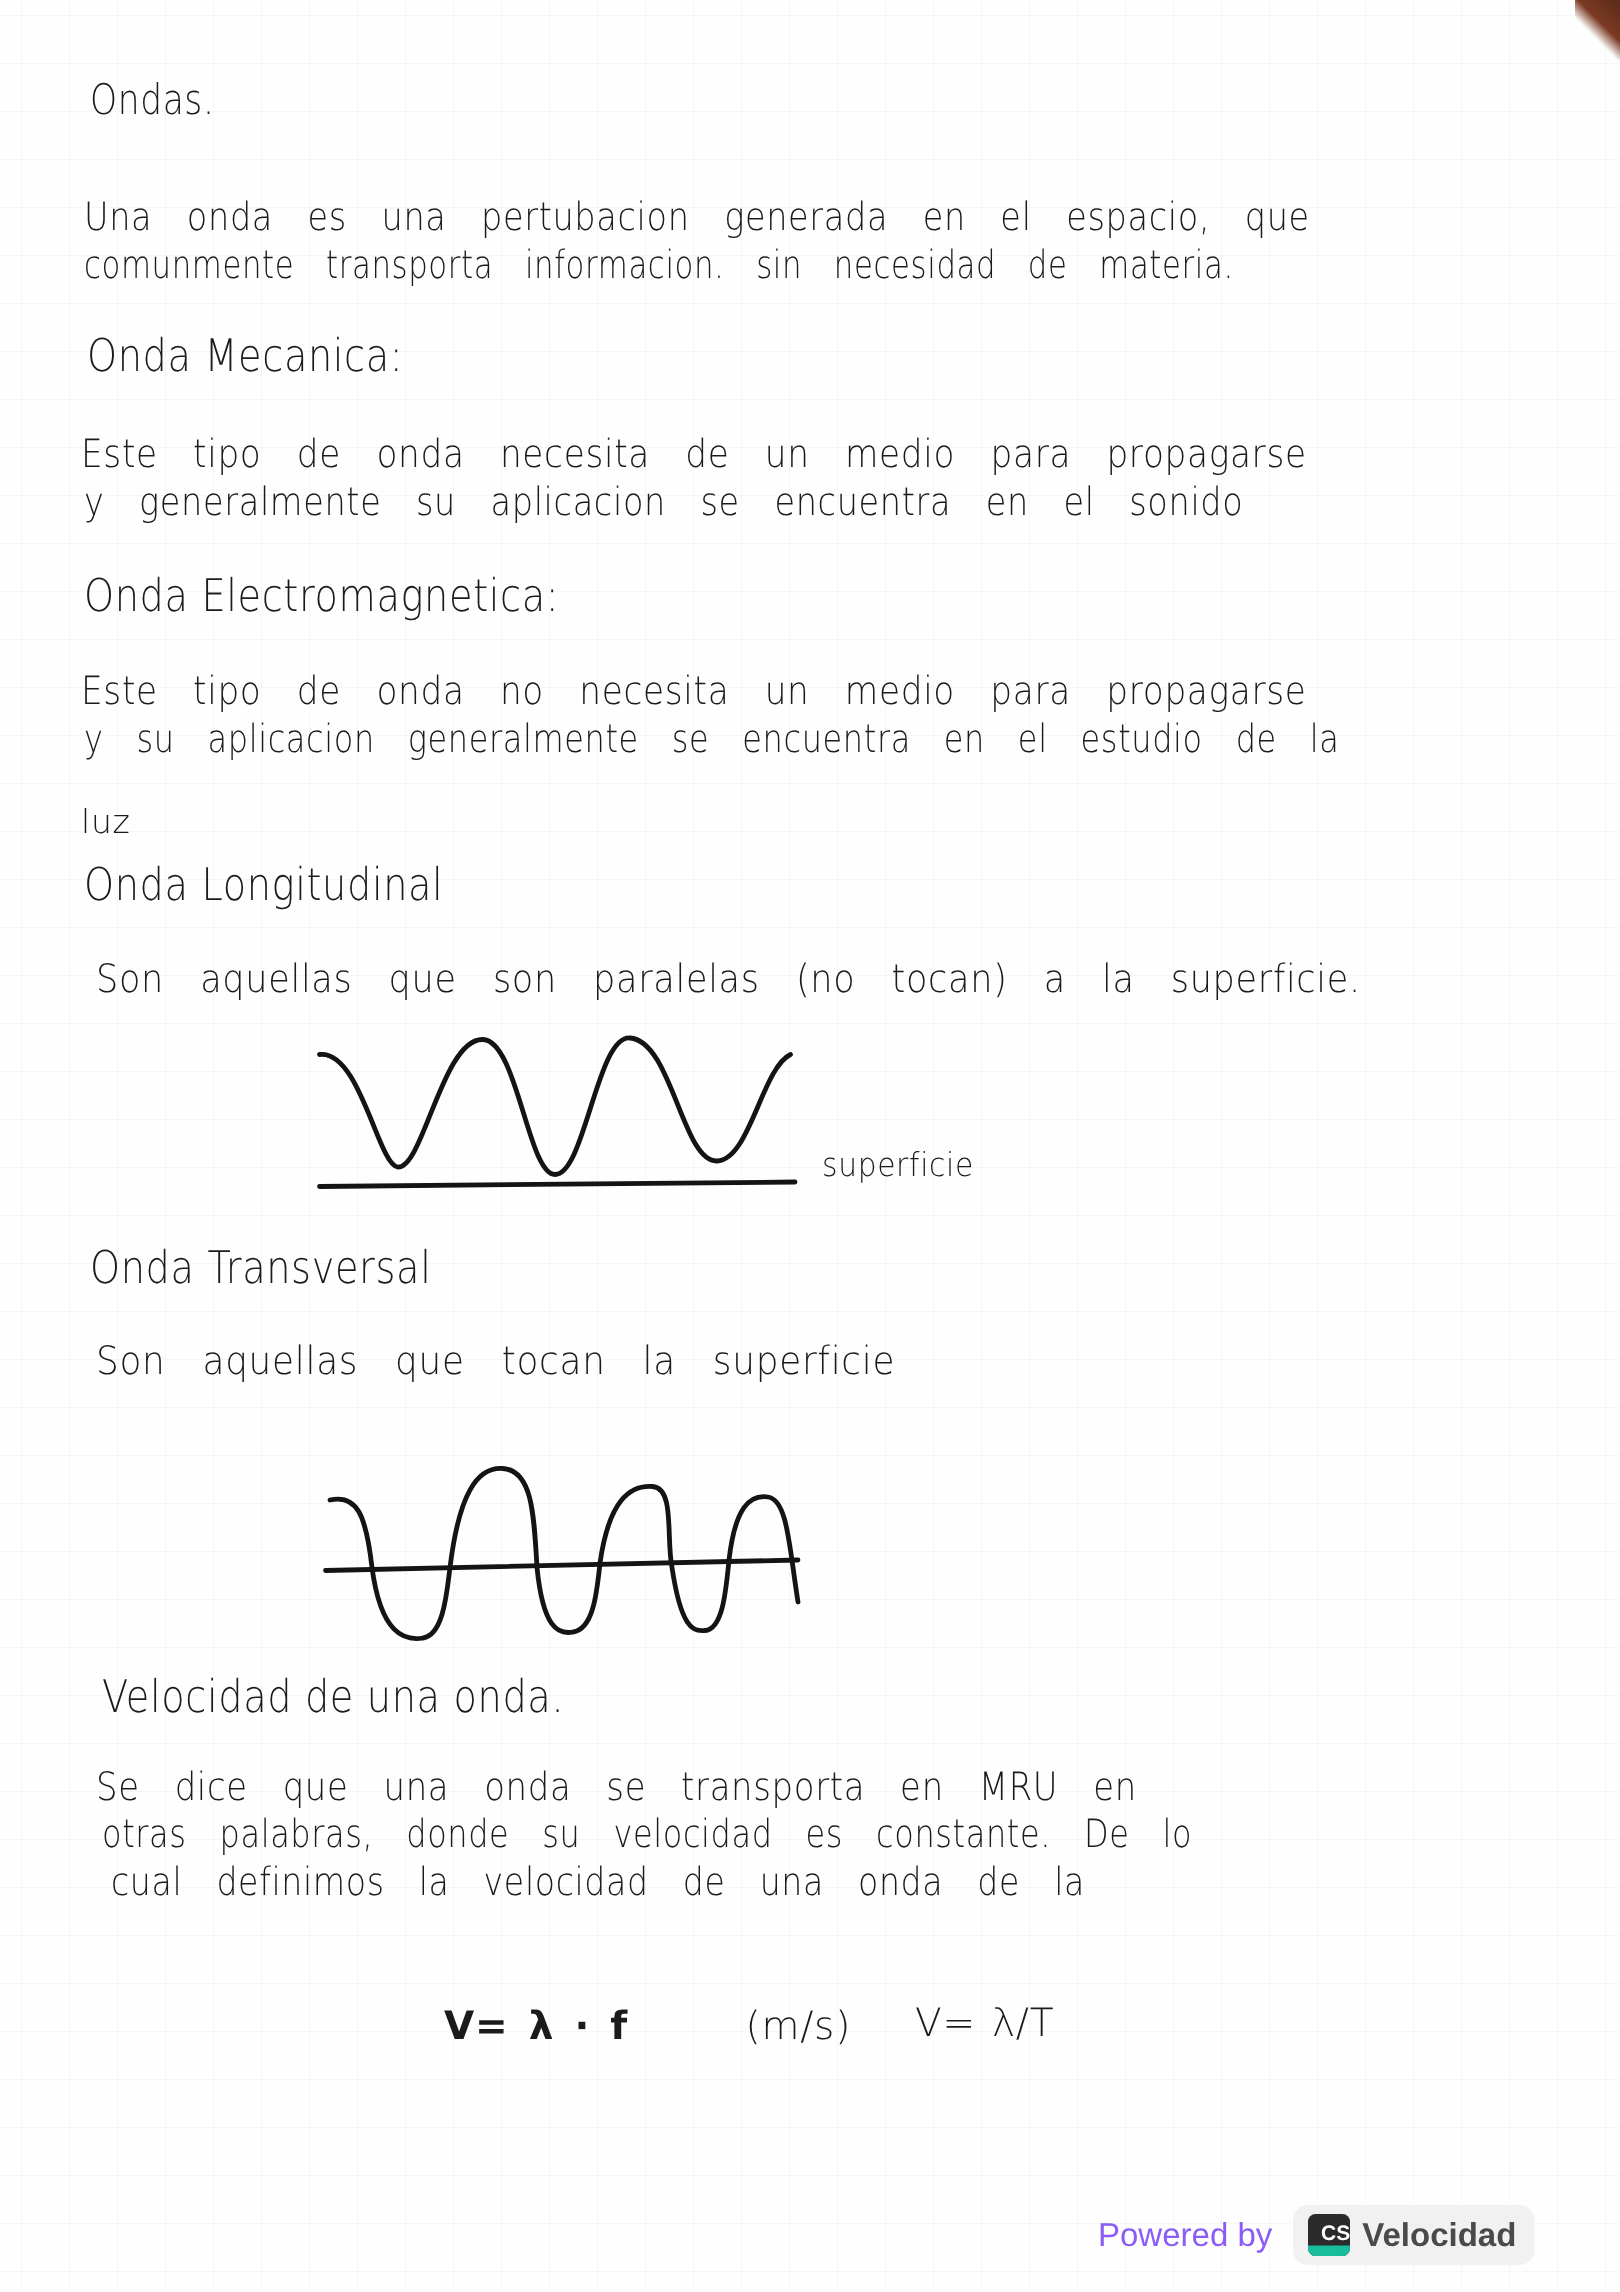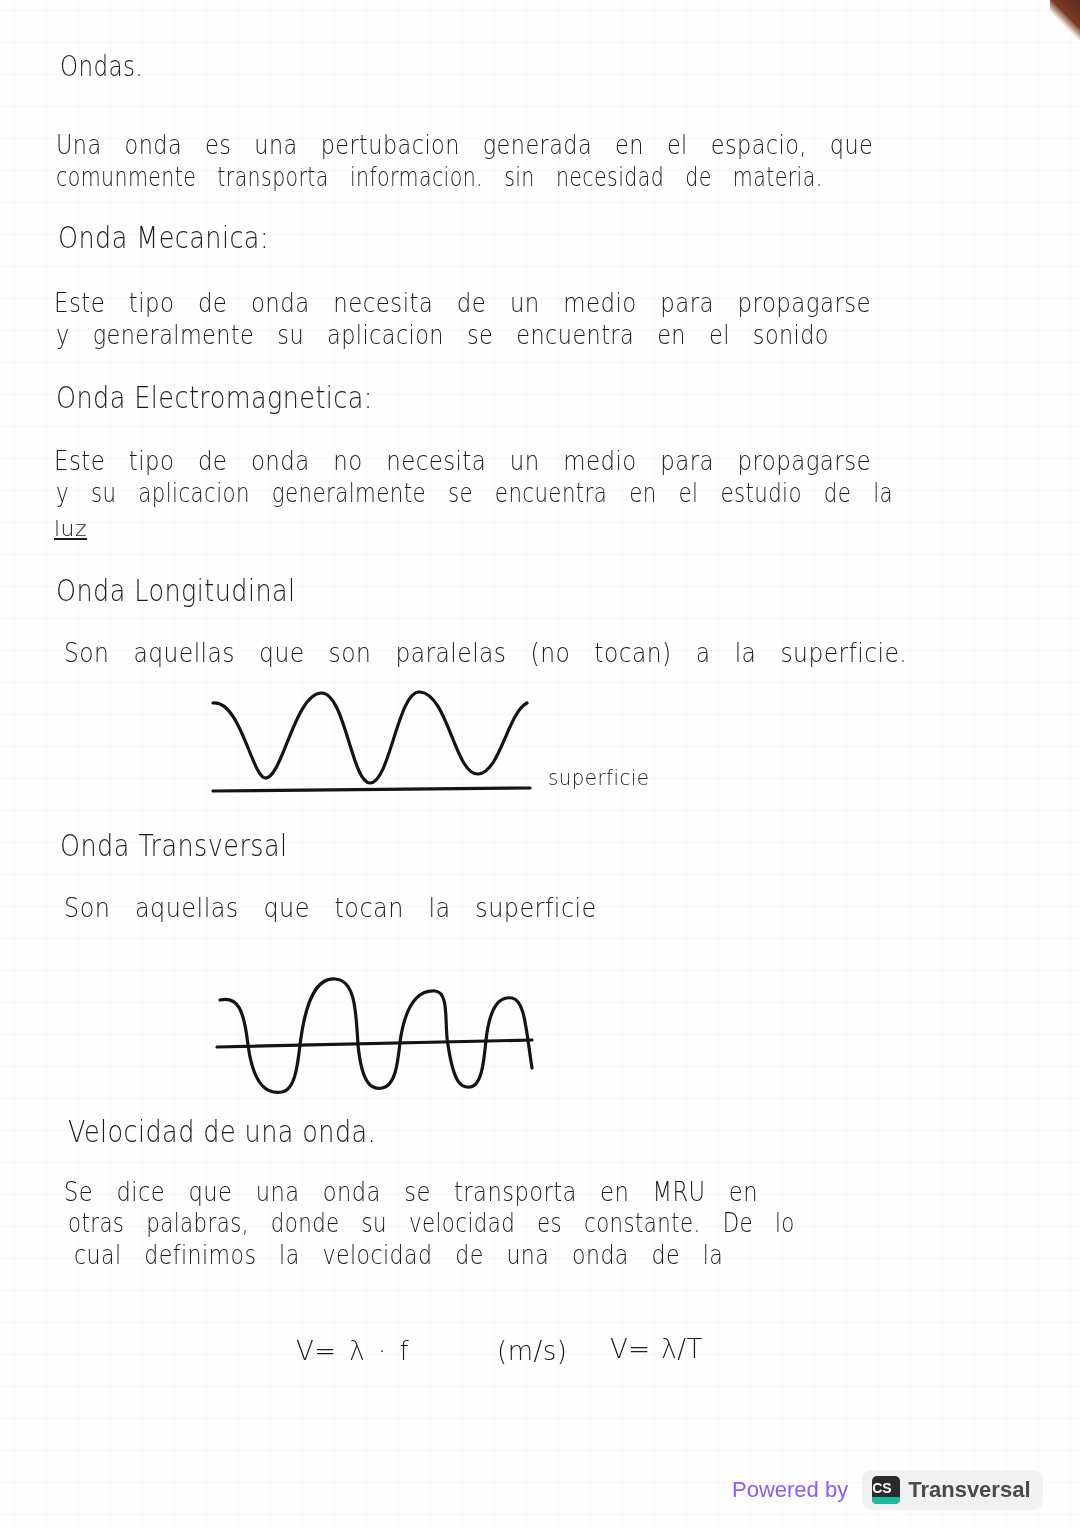--- a/index.html
+++ b/index.html
@@ -38,21 +38,21 @@
       display: flex; align-items: center; gap: 14px;
     }
     .powered { font-family: "Liberation Sans", sans-serif; font-size: 22px; color: #8b5cf6; }
     .cs-badge {
       display: flex; align-items: center; gap: 8px;
       background: #f1f1f1; border-radius: 10px; padding: 6px 12px 6px 10px;
     }
     .cs-logo {
       width: 28px; height: 28px; border-radius: 5px; background: #2b2b2b;
       position: relative; overflow: hidden;
-      display: flex; align-items: center; justify-content: flex-start;
+      display: flex; align-items: center; justify-content: flex-end;
       color: #fff; font-family: "Liberation Sans", sans-serif; font-weight: bold; font-size: 14px;
     }
     .cs-logo::after {
       content: ""; position: absolute; left: 0; right: 0; bottom: 0; height: 7px; background: #19bc9c;
     }
     .cs-logo span { position: relative; top: -2px; }
     .cs-name { font-family: "Liberation Sans", sans-serif; font-size: 22px; color: #4a4a4a; font-weight: bold; }
   </style>
 </head>
 <body>
@@ -65,21 +65,21 @@
   <p class="hw line" style="left:56px;top:130px;transform:scaleX(0.86);">Una onda es una pertubacion generada en el espacio, que</p>
   <p class="hw line" style="left:56px;top:162px;transform:scaleX(0.79);">comunmente transporta informacion. sin necesidad de materia.</p>
 
   <p class="hw heading" style="left:58px;top:220px;">Onda Mecanica:</p>
   <p class="hw line" style="left:54px;top:288px;transform:scaleX(0.88);">Este tipo de onda necesita de un medio para propagarse</p>
   <p class="hw line" style="left:56px;top:320px;transform:scaleX(0.86);">y generalmente su aplicacion se encuentra en el sonido</p>
 
   <p class="hw heading" style="left:56px;top:380px;">Onda Electromagnetica:</p>
   <p class="hw line" style="left:54px;top:446px;transform:scaleX(0.88);">Este tipo de onda no necesita un medio para propagarse</p>
   <p class="hw line" style="left:56px;top:478px;transform:scaleX(0.82);">y su aplicacion generalmente se encuentra en el estudio de la</p>
-  <p class="hw small" style="left:54px;top:516px;text-decoration:underline;">luz</p>
+  <p class="hw small" style="left:54px;top:536px;">luz</p>
 
   <p class="hw heading" style="left:56px;top:573px;">Onda Longitudinal</p>
   <p class="hw line" style="left:64px;top:638px;transform:scaleX(0.9);">Son aquellas que son paralelas (no tocan) a la superficie.</p>
 
   <svg class="diagram" style="left:0;top:0;" width="1080" height="1528">
     <path d="M213,703 C240,700 252,776 265,778 C282,780 295,692 322,693 C345,694 352,783 370,783 C390,783 398,690 420,692 C448,694 455,775 478,774 C500,773 508,712 527,703" fill="none" stroke="#141414" stroke-width="3.2" stroke-linecap="round"></path>
     <line x1="213" y1="791" x2="530" y2="788" stroke="#141414" stroke-width="3.2" stroke-linecap="round"></line>
 
     <path d="M220,1000 C238,996 244,1010 248,1045 C254,1090 270,1094 282,1092 C296,1090 298,1060 300,1045 C306,996 318,978 335,979 C355,980 356,1010 358,1045 C362,1085 372,1090 382,1088 C396,1086 398,1060 400,1042 C406,1000 420,990 435,991 C450,992 444,1025 448,1045 C454,1085 462,1088 470,1087 C482,1086 484,1060 486,1040 C490,1005 500,996 512,998 C525,1000 526,1030 532,1068" fill="none" stroke="#141414" stroke-width="3.2" stroke-linecap="round"></path>
     <line x1="217" y1="1047" x2="532" y2="1040" stroke="#141414" stroke-width="3.2" stroke-linecap="round"></line>
@@ -87,26 +87,26 @@
   <p class="hw small" style="left:548px;top:765px;transform:scaleX(0.9);">superficie</p>
 
   <p class="hw heading" style="left:60px;top:828px;">Onda Transversal</p>
   <p class="hw line" style="left:64px;top:893px;transform:scaleX(0.92);">Son aquellas que tocan la superficie</p>
 
   <p class="hw heading" style="left:68px;top:1114px;">Velocidad de una onda.</p>
   <p class="hw line" style="left:64px;top:1177px;transform:scaleX(0.87);">Se dice que una onda se transporta en MRU en</p>
   <p class="hw line" style="left:68px;top:1208px;transform:scaleX(0.82);">otras palabras, donde su velocidad es constante. De lo</p>
   <p class="hw line" style="left:74px;top:1240px;transform:scaleX(0.85);">cual definimos la velocidad de una onda de la</p>
 
-  <p class="hw line" style="left:296px;top:1336px;word-spacing:4px;">V= λ · f</p>
+  <p class="hw line" style="left:296px;top:1336px;word-spacing:4px;font-weight:bold;">V= λ · f</p>
   <p class="hw line" style="left:462px;top:1336px;margin-left:35px;">(m/s)</p>
   <p class="hw line" style="left:610px;top:1334px;word-spacing:2px;">V= λ/T</p>
 </div>
 
 <div class="footer">
   <span class="powered">Powered by</span>
   <div class="cs-badge">
     <div class="cs-logo">
         <span>CS</span>
       </div>
-    <span class="cs-name">Transversal</span>
+    <span class="cs-name">Velocidad</span>
   </div>
 </div>
 
 </body></html>

